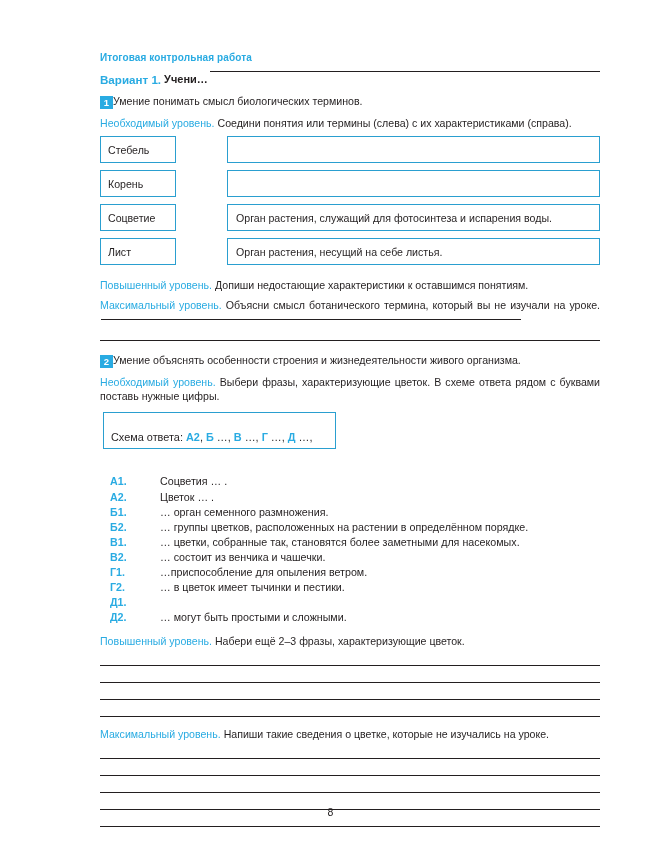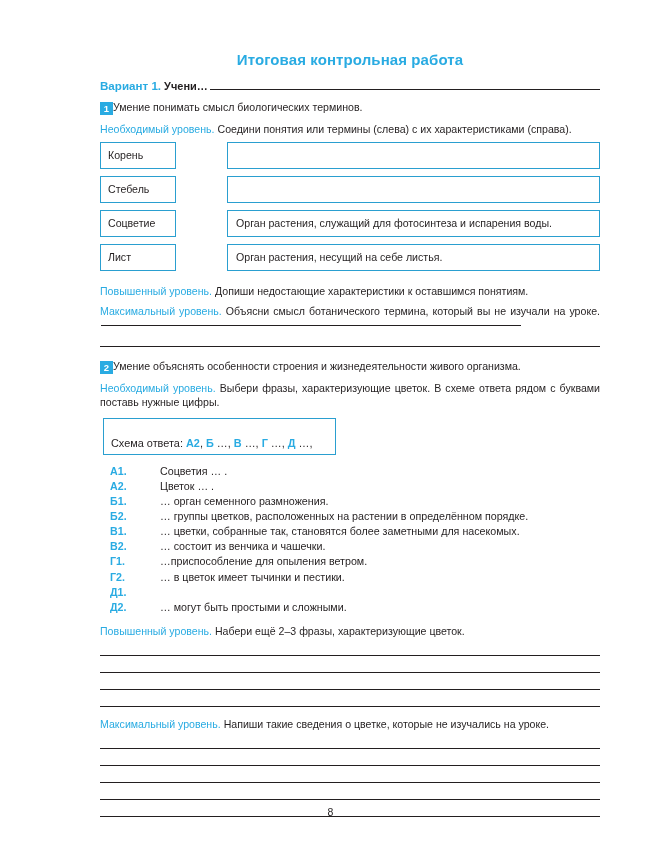--- a/index.html
+++ b/index.html
@@ -24,33 +24,33 @@
   }
   .content {
     position: absolute;
     left: 100px;
     top: 52px;
     width: 500px;
   }
 
   
   .doc-title {
-    text-align: center;
+    text-align: left;
     color: #29abe2;
-    font-size: 15px;
+    font-size: 10px;
     font-weight: bold;
     letter-spacing: .1px;
     margin: 0 0 10px 0;
     line-height: 1.1;
   }
 
   
   .variant-row {
     display: flex;
-    align-items: flex-end;
+    align-items: flex-start;
     margin: 0 0 9px 0;
     white-space: nowrap;
   }
   .variant-label {
     color: #29abe2;
     font-weight: bold;
     font-size: 11.6px;
   }
   .variant-text {
     font-size: 11px;
@@ -162,21 +162,21 @@
     margin: 3px 0 9px 3px;
     min-width: 233px;
     box-sizing: border-box;
   }
   .scheme-label { color: #231f20; }
   .scheme-letter { color: #29abe2; font-weight: bold; }
   .scheme-dots { color: #231f20; }
 
   
   .stmt-list {
-    margin: 0 0 9px 0;
+    margin: 16px 0 9px 0;
     padding-left: 10px;
   }
   .stmt-row {
     display: flex;
     align-items: baseline;
     line-height: 1.41;
   }
   .stmt-key {
     color: #29abe2;
     font-weight: bold;
@@ -228,27 +228,27 @@
 
     <p class="level-para">
       <span class="level-name">Необходимый уровень.</span>
       <span class="level-body">Соедини понятия или термины (слева) с их характеристиками (справа).</span>
     </p>
 
     
     <div class="match-table">
 
       <div class="match-row">
-        <div class="match-left">Корень</div>
+        <div class="match-left">Стебель</div>
         <div class="match-gap"></div>
         <div class="match-right"></div>
       </div>
 
       <div class="match-row">
-        <div class="match-left">Стебель</div>
+        <div class="match-left">Корень</div>
         <div class="match-gap"></div>
         <div class="match-right"></div>
       </div>
 
       <div class="match-row">
         <div class="match-left">Соцветие</div>
         <div class="match-gap"></div>
         <div class="match-right">Орган растения, служащий для  фотосинтеза и испарения воды.</div>
       </div>
 

